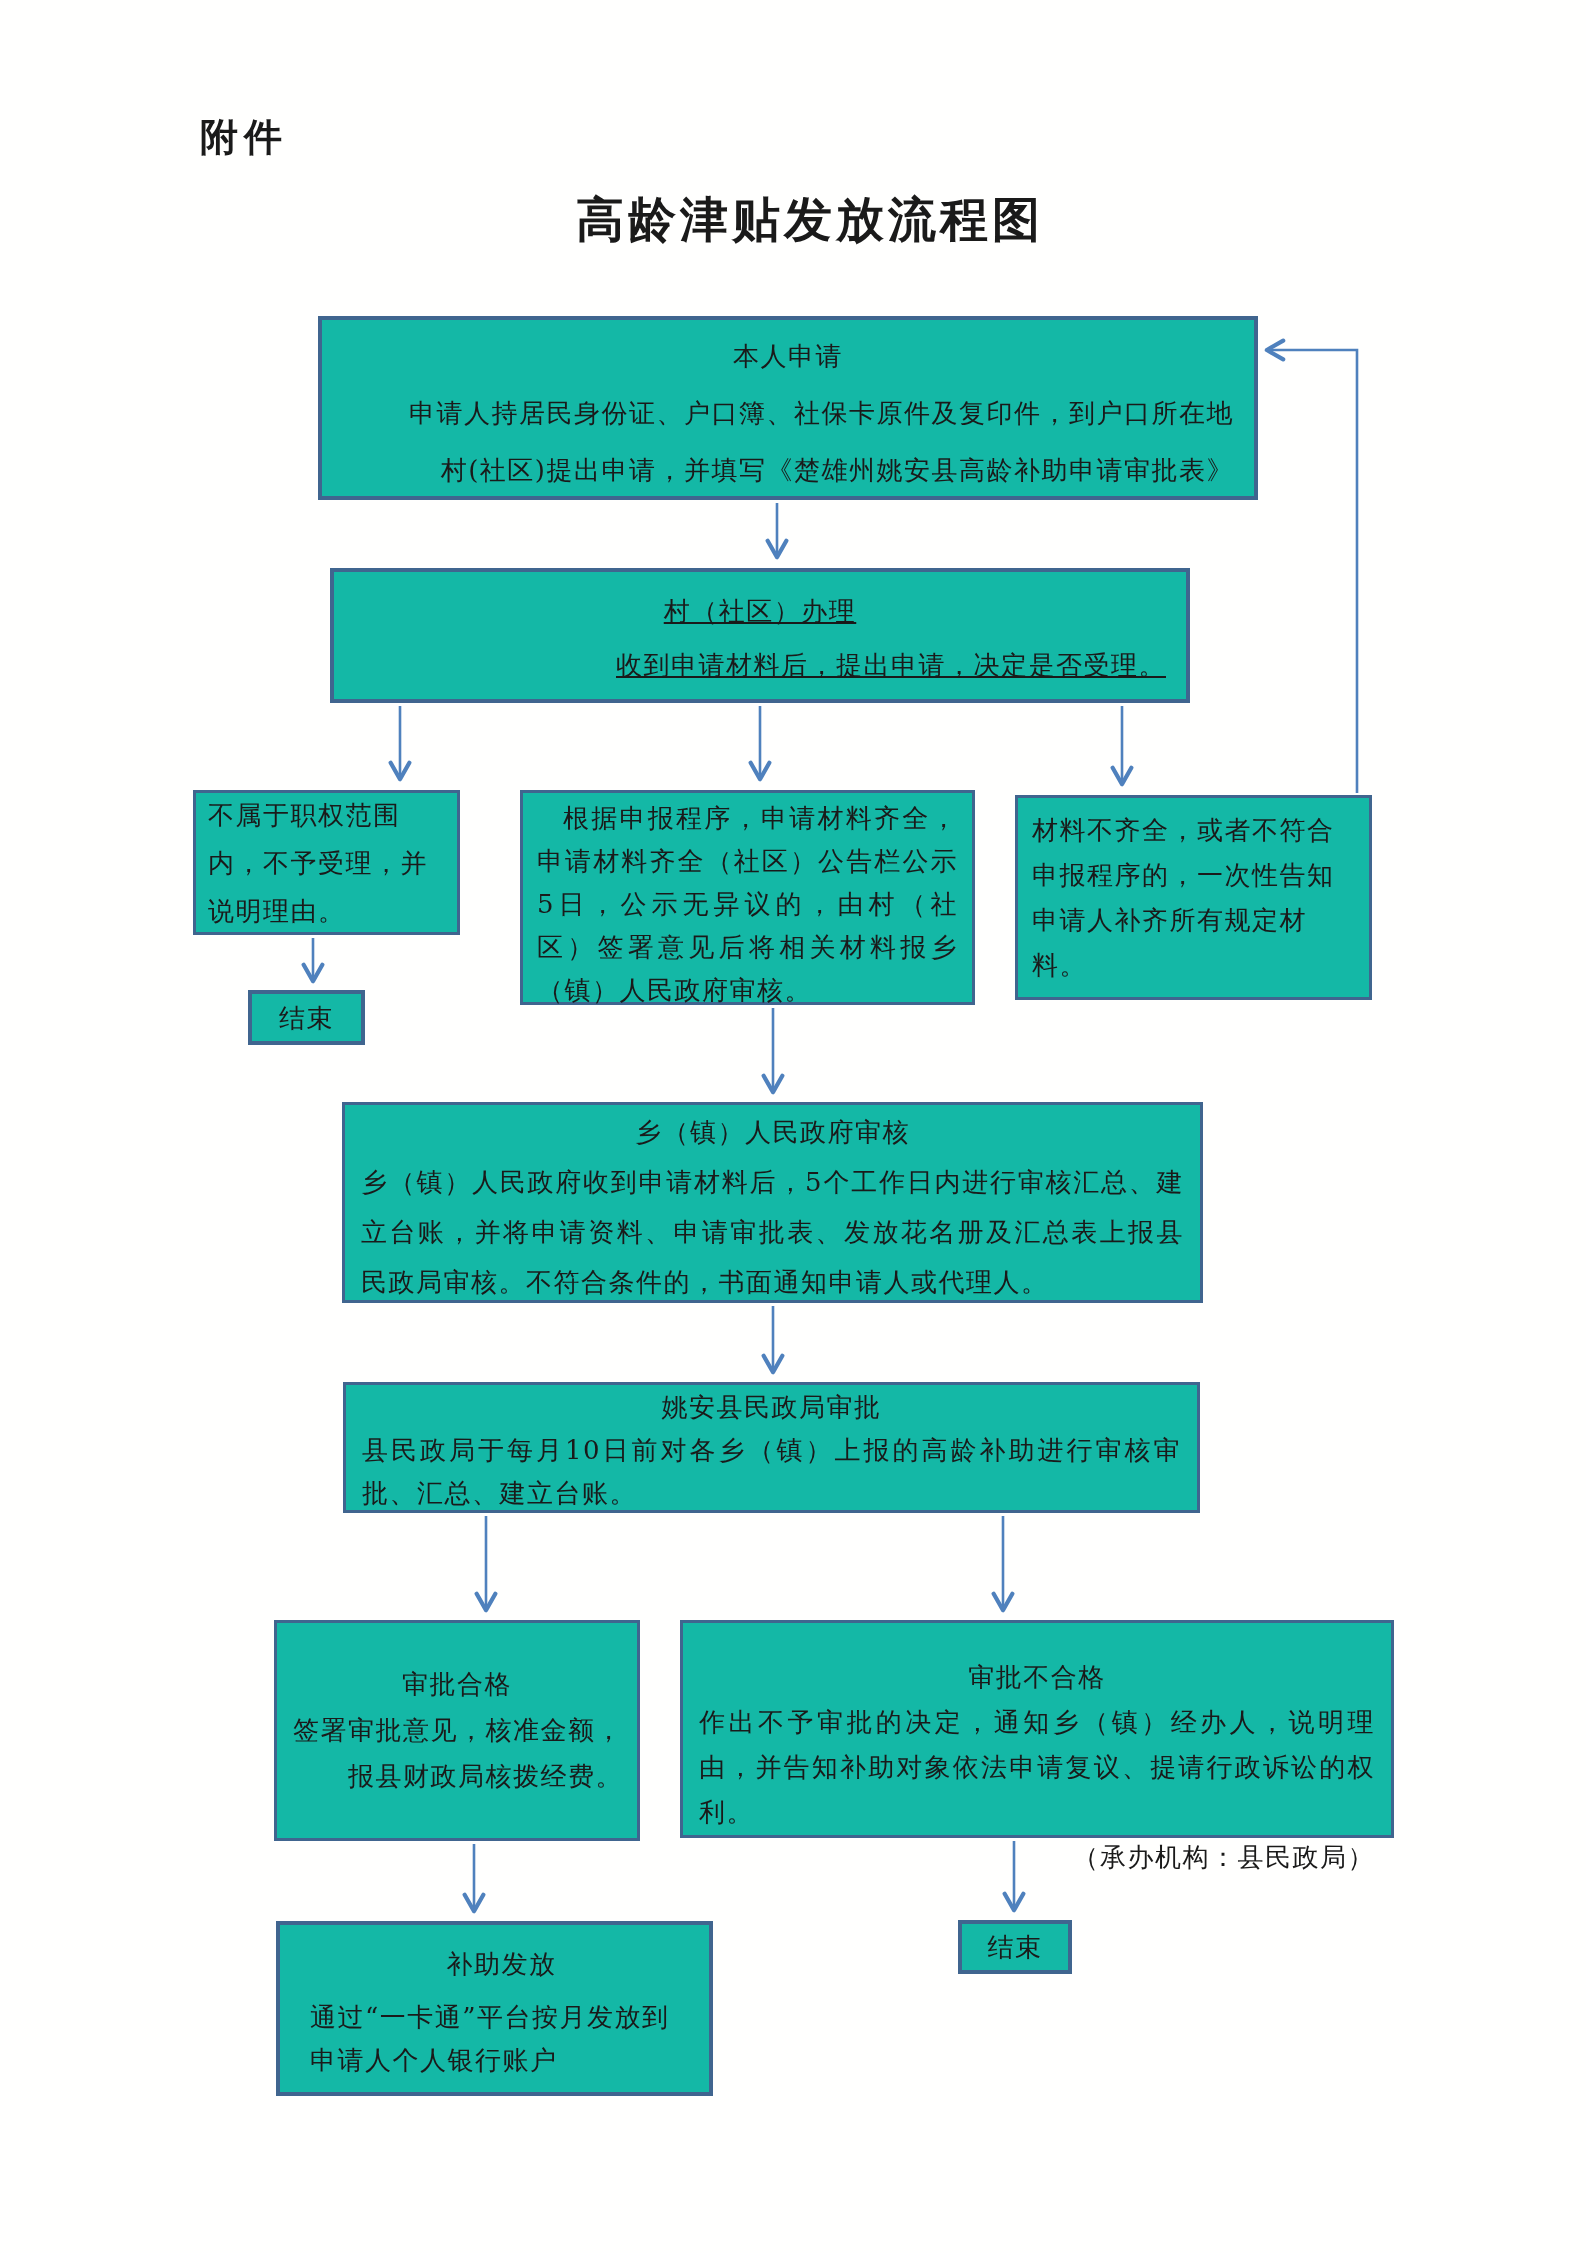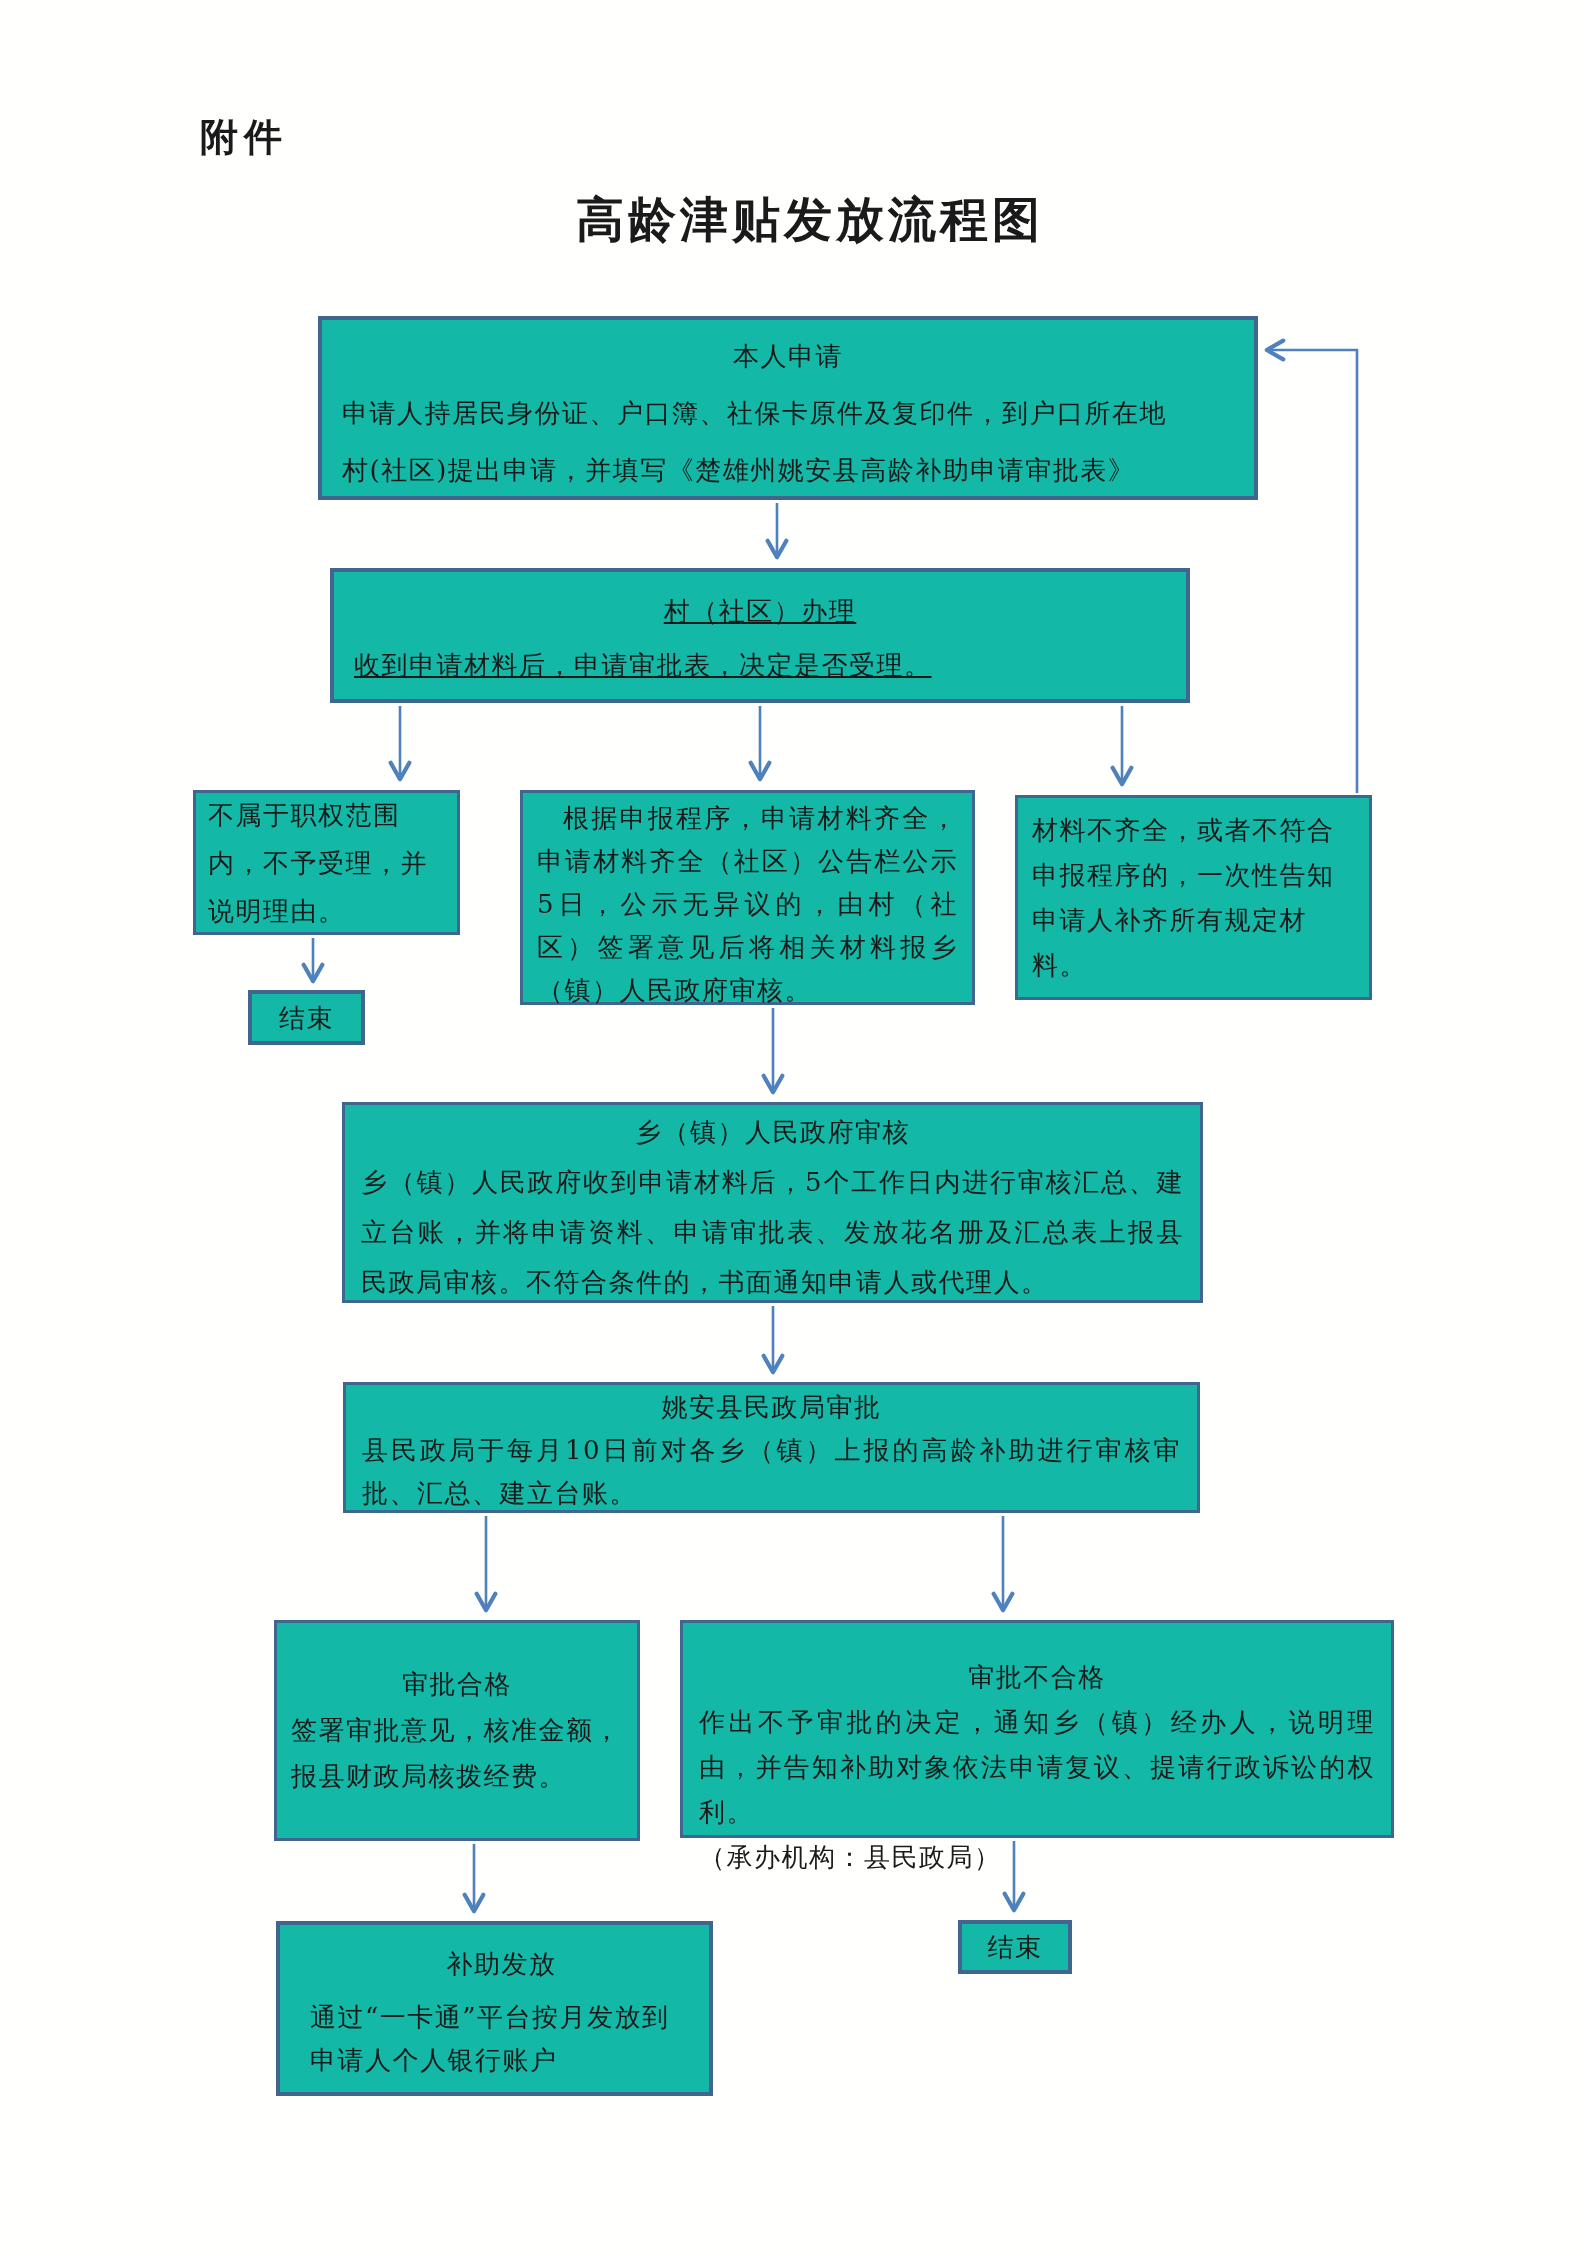--- a/index.html
+++ b/index.html
@@ -38,21 +38,21 @@
     box-sizing: border-box;
     border: 3px solid #40658f;
     background: #14b8a6;
     font-size: 26px;
     letter-spacing: 1.5px;
     display: flex;
     flex-direction: column;
   }
   .node-title { text-align: center; }
   .lines { white-space: pre-line; }
-  .center { text-align: left; }
+  .center { text-align: right; }
   .justify { text-align: justify; }
 
   
   #node-apply { left: 318px; top: 316px; width: 940px; height: 184px; border-width: 4px; padding: 8px 20px 0 20px; line-height: 57px; }
   #node-village { left: 330px; top: 568px; width: 860px; height: 135px; border-width: 4px; padding: 12px 20px 0 20px; line-height: 54px; text-decoration: underline; }
   #node-scope { left: 193px; top: 790px; width: 267px; height: 145px; padding: 0 12px; line-height: 48px; justify-content: center; }
   #node-end-left { left: 248px; top: 990px; width: 117px; height: 55px; border-width: 4px; justify-content: center; text-align: center; line-height: 26px; }
   #node-publicity { left: 520px; top: 790px; width: 455px; height: 215px; padding: 4px 14px 0 14px; line-height: 43px; }
   #node-publicity .node-body { text-indent: 1em; }
   #node-incomplete { left: 1015px; top: 795px; width: 357px; height: 205px; padding: 14px 14px; line-height: 45px; justify-content: center; }
@@ -102,21 +102,21 @@
   </svg>
 
   <div class="node" id="node-apply">
     <div class="node-title">本人申请</div>
     <div class="node-body lines center">申请人持居民身份证、户口簿、社保卡原件及复印件，到户口所在地
 村(社区)提出申请，并填写《楚雄州姚安县高龄补助申请审批表》</div>
   </div>
 
   <div class="node" id="node-village">
     <div class="node-title">村（社区）办理</div>
-    <div class="node-body center">收到申请材料后，申请审批表，决定是否受理。</div>
+    <div class="node-body center">收到申请材料后，提出申请，决定是否受理。</div>
   </div>
 
   <div class="node" id="node-scope">
     <div class="node-body">不属于职权范围内，不予受理，并说明理由。</div>
   </div>
 
   <div class="node" id="node-end-left">
     <div>结束</div>
   </div>
 

